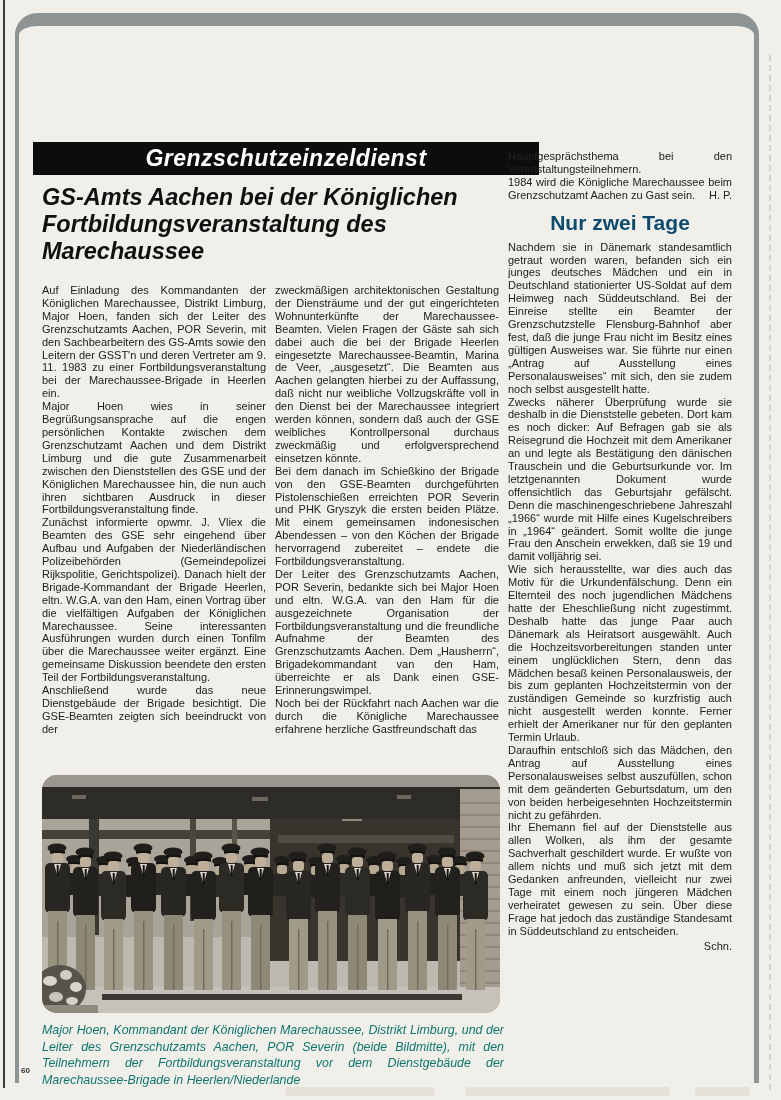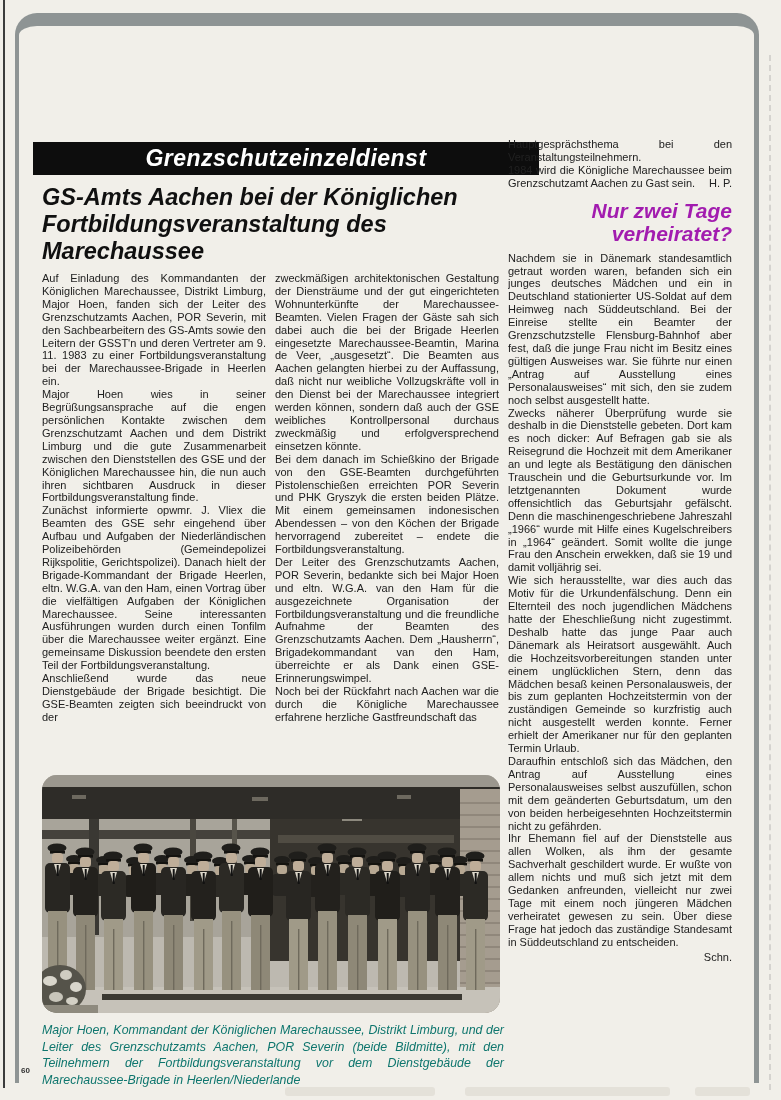--- a/index.html
+++ b/index.html
@@ -26,31 +26,31 @@
   .banner span{
     color:#ffffff;font-weight:bold;font-style:italic;font-size:23px;letter-spacing:.5px;
   }
   .headline{
     position:absolute;left:42px;top:184px;width:472px;
     font-weight:bold;font-style:italic;font-size:23.5px;line-height:27px;color:#101010;
   }
   
   .col{
     position:absolute;width:224px;font-size:11px;line-height:12.9px;
-    text-align:justify;hyphens:auto;-webkit-hyphens:auto;color:#212121;
+    text-align:justify;hyphens:auto;-webkit-hyphens:auto;color:#212121;margin-top:12px;
   }
   .col p{margin:0;}
   #col1{left:42px;top:272px;height:500px;overflow:hidden;}
   #col2{left:275px;top:272px;height:500px;overflow:hidden;}
   #col3{left:508px;top:138px;height:950px;overflow:hidden;}
   .byline{float:right;font-weight:normal;}
   .sig{text-align:right;margin-top:2px !important;}
   .subhead{
-    font-weight:bold;font-style:italic;font-size:21px;line-height:23px;color:#a21caf;
-    margin:9px 0 7px 0;text-align:right;
+    font-weight:bold;font-size:21px;line-height:23px;color:#0c4a6e;
+    margin:9px 0 7px 0;text-align:center;
   }
   
   .photo{
     position:absolute;left:42px;top:775px;width:458px;height:238px;
     border-radius:15px;overflow:hidden;background:#c9c5bd;
   }
   .caption{
     position:absolute;left:42px;top:1022px;width:462px;
     font-style:italic;font-size:12.4px;line-height:16.5px;text-align:justify;color:#0f766e;
   }
@@ -87,21 +87,20 @@
     <p>Bei dem danach im Schießkino der Brigade von den GSE-Beamten durchgeführten Pistolenschießen erreichten POR Severin und PHK Gryszyk die ersten beiden Plätze. Mit einem gemeinsamen indonesischen Abendessen – von den Köchen der Brigade hervorragend zubereitet – endete die Fortbildungsveranstaltung.</p>
     <p>Der Leiter des Grenzschutzamts Aachen, POR Severin, bedankte sich bei Major Hoen und eltn. W.G.A. van den Ham für die ausgezeichnete Organisation der Fortbildungsveranstaltung und die freundliche Aufnahme der Beamten des Grenzschutzamts Aachen. Dem „Hausherrn“, Brigadekommandant van den Ham, überreichte er als Dank einen GSE-Erinnerungswimpel.</p>
     <p>Noch bei der Rückfahrt nach Aachen war die durch die Königliche Marechaussee erfahrene herzliche Gastfreundschaft das</p>
   </div>
 
   <div class="col" id="col3">
     <p>Hauptgesprächsthema bei den Veranstaltungsteilnehmern.</p>
     <p><span>1984 wird die Königliche Marechaussee beim Grenzschutzamt Aachen zu Gast sein.</span><span class="byline">H. P.</span></p>
     <div class="subhead">
       <div>Nur zwei Tage</div>
-      <div>verheiratet?</div>
     </div>
     <p>Nachdem sie in Dänemark standesamtlich getraut worden waren, befanden sich ein junges deutsches Mädchen und ein in Deutschland stationierter US-Soldat auf dem Heimweg nach Süddeutschland. Bei der Einreise stellte ein Beamter der Grenzschutzstelle Flensburg-Bahnhof aber fest, daß die junge Frau nicht im Besitz eines gültigen Ausweises war. Sie führte nur einen „Antrag auf Ausstellung eines Personalausweises“ mit sich, den sie zudem noch selbst ausgestellt hatte.</p>
     <p>Zwecks näherer Überprüfung wurde sie deshalb in die Dienststelle gebeten. Dort kam es noch dicker: Auf Befragen gab sie als Reisegrund die Hochzeit mit dem Amerikaner an und legte als Bestätigung den dänischen Trauschein und die Geburtsurkunde vor. Im letztgenannten Dokument wurde offensichtlich das Geburtsjahr gefälscht. Denn die maschinengeschriebene Jahreszahl „1966“ wurde mit Hilfe eines Kugelschreibers in „1964“ geändert. Somit wollte die junge Frau den Anschein erwekken, daß sie 19 und damit volljährig sei.</p>
     <p>Wie sich herausstellte, war dies auch das Motiv für die Urkundenfälschung. Denn ein Elternteil des noch jugendlichen Mädchens hatte der Eheschließung nicht zugestimmt. Deshalb hatte das junge Paar auch Dänemark als Heiratsort ausgewählt. Auch die Hochzeitsvorbereitungen standen unter einem unglücklichen Stern, denn das Mädchen besaß keinen Personalausweis, der bis zum geplanten Hochzeitstermin von der zuständigen Gemeinde so kurzfristig auch nicht ausgestellt werden konnte. Ferner erhielt der Amerikaner nur für den geplanten Termin Urlaub.</p>
     <p>Daraufhin entschloß sich das Mädchen, den Antrag auf Ausstellung eines Personalausweises selbst auszufüllen, schon mit dem geänderten Geburtsdatum, um den von beiden herbeigesehnten Hochzeitstermin nicht zu gefährden.</p>
     <p>Ihr Ehemann fiel auf der Dienststelle aus allen Wolken, als ihm der gesamte Sachverhalt geschildert wurde. Er wußte von allem nichts und muß sich jetzt mit dem Gedanken anfreunden, vielleicht nur zwei Tage mit einem noch jüngeren Mädchen verheiratet gewesen zu sein. Über diese Frage hat jedoch das zuständige Standesamt in Süddeutschland zu entscheiden.</p>
     <p class="sig">Schn.</p>
   </div>
 
   <div class="photo">

